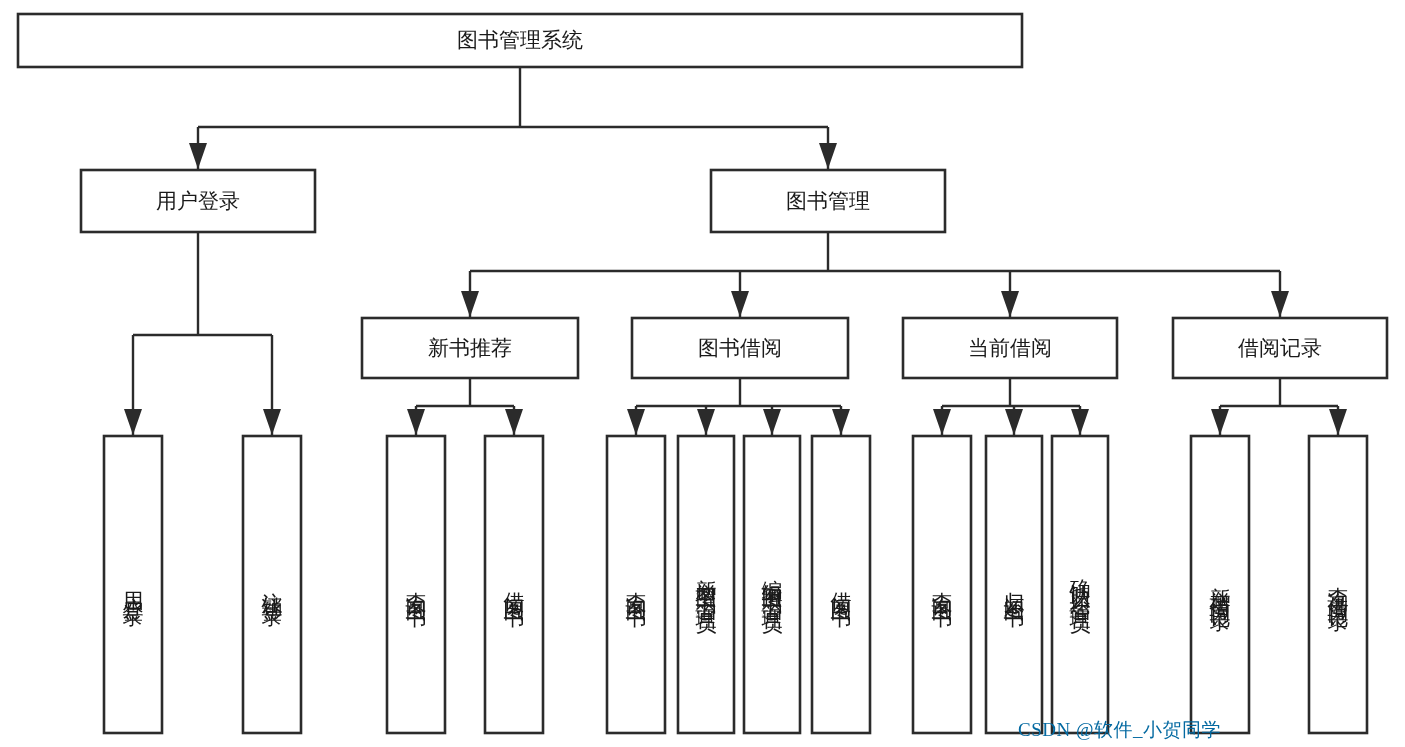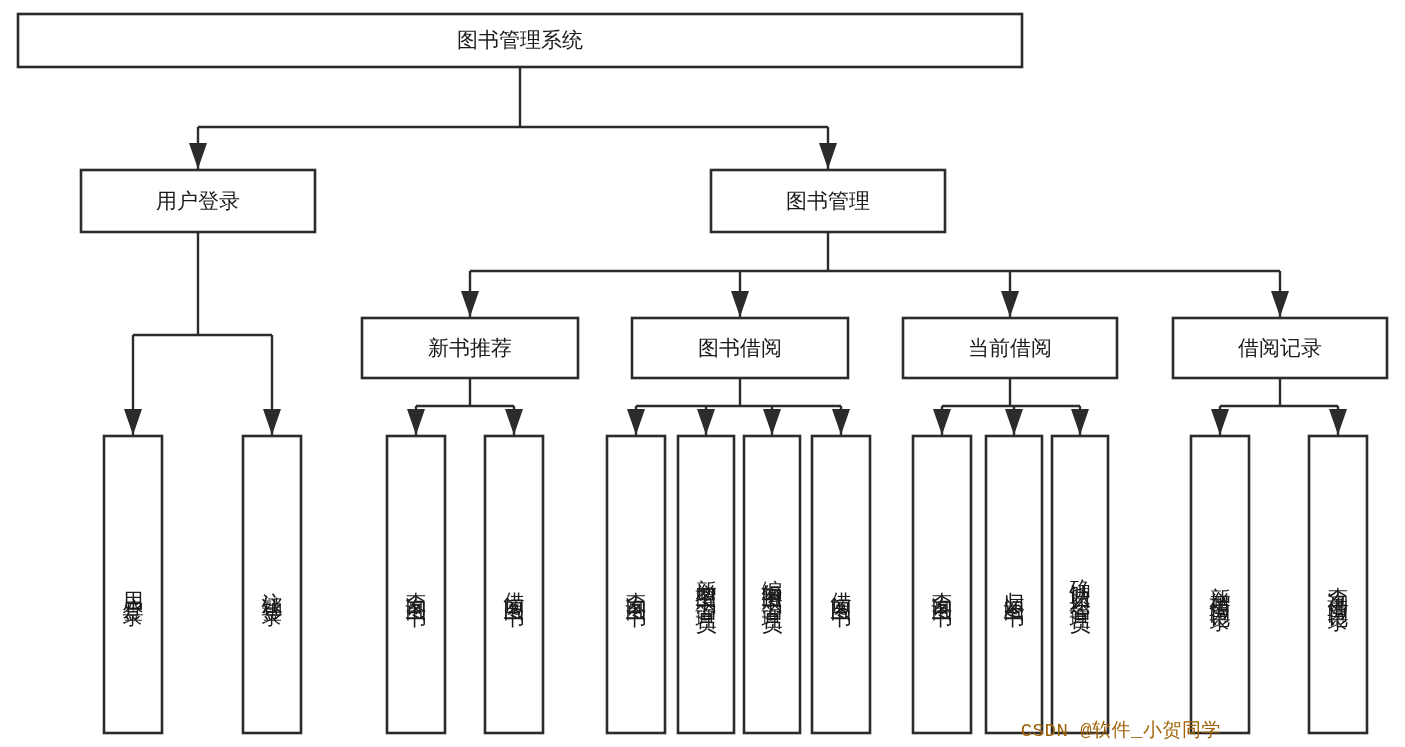--- a/index.html
+++ b/index.html
@@ -61,23 +61,23 @@
     line-height: 1.05;
     letter-spacing: 5px;
     color: #1a1a1a;
     pointer-events: none;
     white-space: nowrap;
   }
   .watermark {
     position: absolute;
     right: 10px;
     bottom: 4px;
-    font-family: Liberation Mono, monospace;
+    font-family: Liberation Serif, serif;
     font-size: 19px;
-    color: #a16207;
+    color: #0369a1;
     letter-spacing: 0.5px;
     white-space: nowrap;
   }
 </style>
 </head>
 <body>
 
 <div id="diagram-root">
 
   <svg id="tree-svg" viewBox="0 0 1405 747" xmlns="http://www.w3.org/2000/svg">

